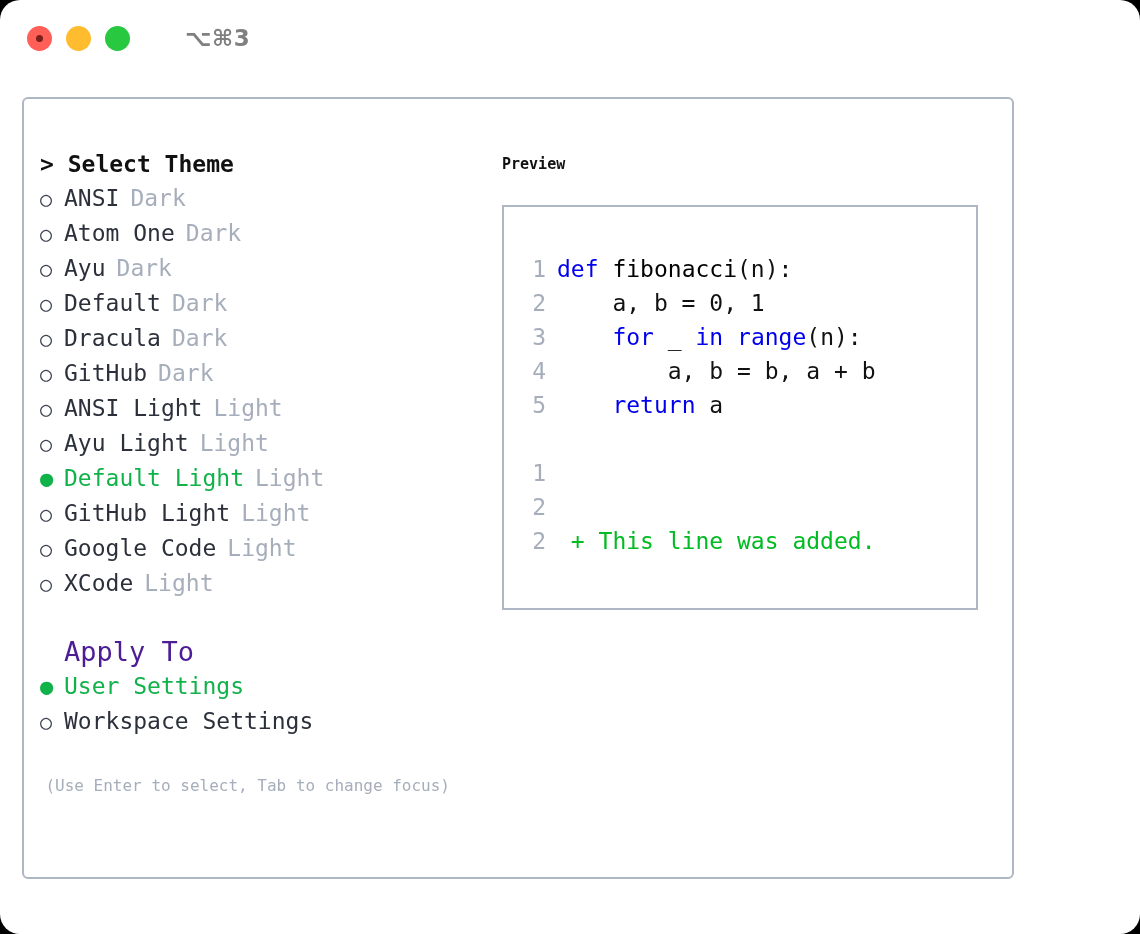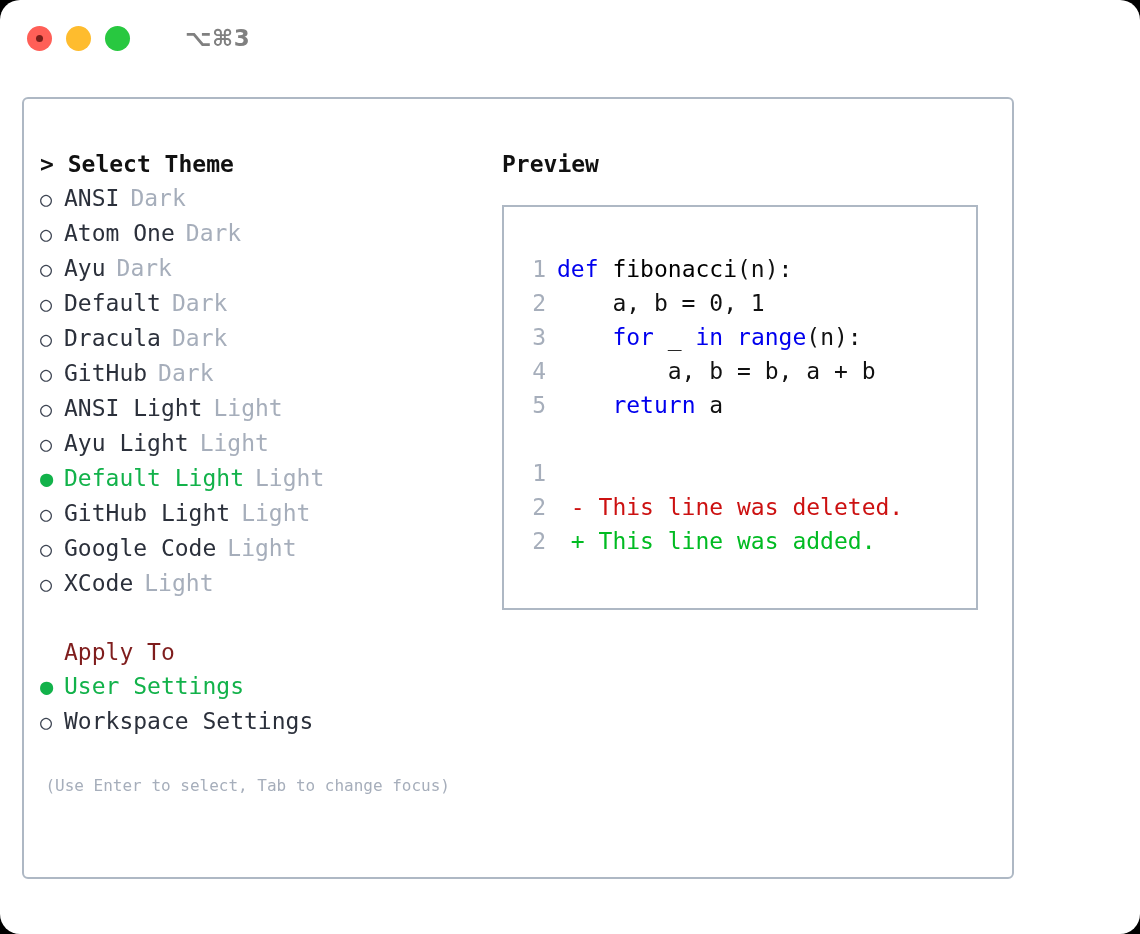--- a/index.html
+++ b/index.html
@@ -138,22 +138,22 @@
     margin-left: 11px;
   }
   .apply-label {
     color: #2b303b;
   }
   .apply-row.selected .apply-label {
     color: #12b24a;
   }
 
   .section-title {
-    font-size: 23px;
-    color: #7f1d1d;
+    font-size: 27px;
+    color: #4c1d95;
     line-height: 34px;
     padding-left: 24px;
     white-space: pre;
   }
   .spacer-sm  { height: 30px; }
   .spacer-md  { height: 34px; }
 
   .hint {
     font-size: 16px;
     line-height: 34px;
@@ -163,21 +163,21 @@
   }
 
   
   .right-col {
     position: absolute;
     left: 478px;
     top: 48px;
     width: 500px;
   }
   .preview-title {
-    font-size: 23px;
+    font-size: 15px;
     font-weight: bold;
     color: #111111;
     line-height: 34px;
   }
   .preview-box {
     margin-top: 24px;
     width: 476px;
     height: 405px;
     border: 2px solid #aeb8c4;
     box-sizing: border-box;
@@ -258,21 +258,21 @@
           <div id="code-lines">
               <div class="code-line"><span class="lineno">1</span><span class="code-text"><span class="tok-kw">def </span><span class="tok-fn">fibonacci</span><span class="tok-txt">(n):</span></span></div>
               <div class="code-line"><span class="lineno">2</span><span class="code-text"><span class="tok-txt">    a, b = 0, 1</span></span></div>
               <div class="code-line"><span class="lineno">3</span><span class="code-text"><span class="tok-txt">    </span><span class="tok-kw">for</span><span class="tok-txt"> _ </span><span class="tok-kw">in</span><span class="tok-txt"> </span><span class="tok-kw">range</span><span class="tok-txt">(n):</span></span></div>
               <div class="code-line"><span class="lineno">4</span><span class="code-text"><span class="tok-txt">        a, b = b, a + b</span></span></div>
               <div class="code-line"><span class="lineno">5</span><span class="code-text"><span class="tok-txt">    </span><span class="tok-kw">return</span><span class="tok-txt"> a</span></span></div>
             </div>
           <div class="gap-line"></div>
           <div id="diff-lines">
               <div class="code-line"><span class="lineno">1</span></div>
-              <div class="code-line"><span class="lineno">2</span><span class="code-text"><span class="tok-del"> - This line was deleted.</span></span></div>
+              <div class="code-line"><span class="lineno">2</span></div>
               <div class="code-line"><span class="lineno">2</span><span class="code-text"><span class="tok-add"> + This line was added.</span></span></div>
             </div>
         </div>
       </div>
 
     </div>
   </div>
 </div>
 
 </body></html>

